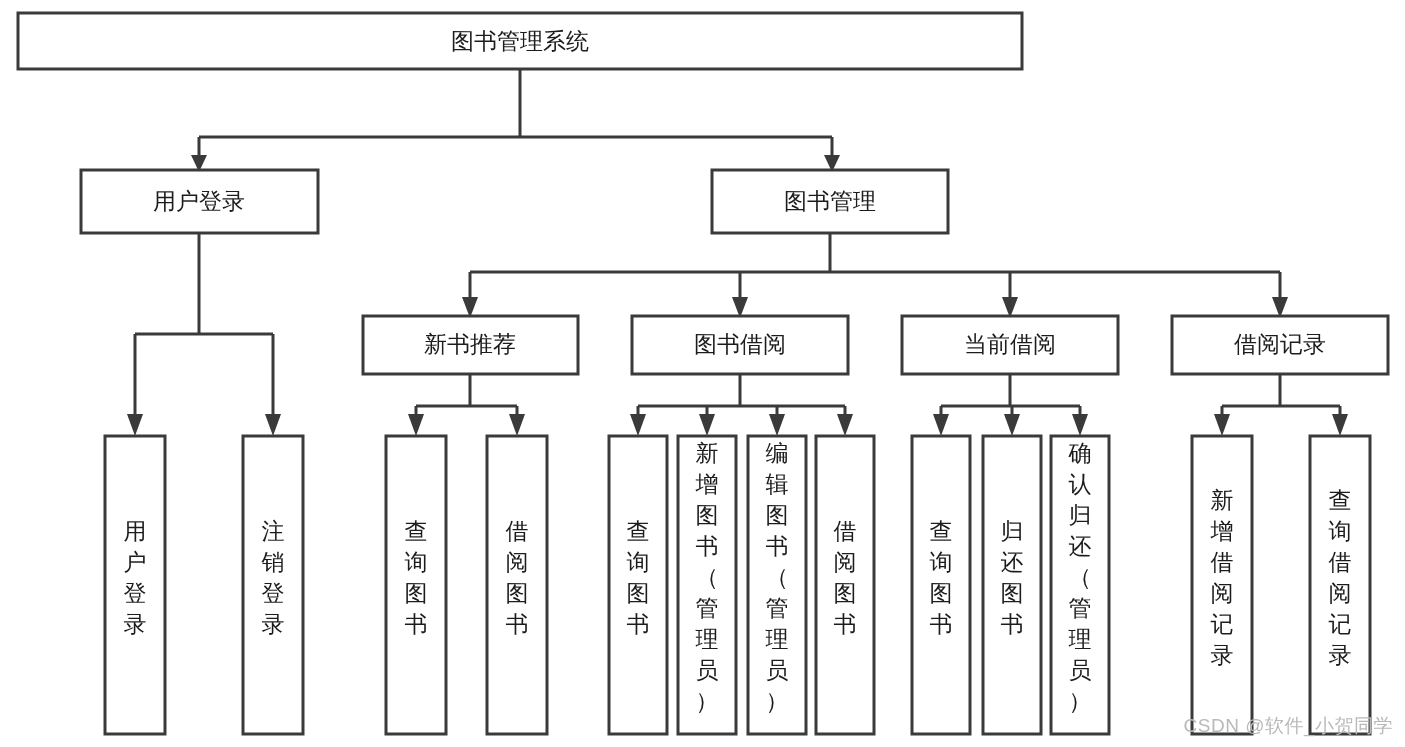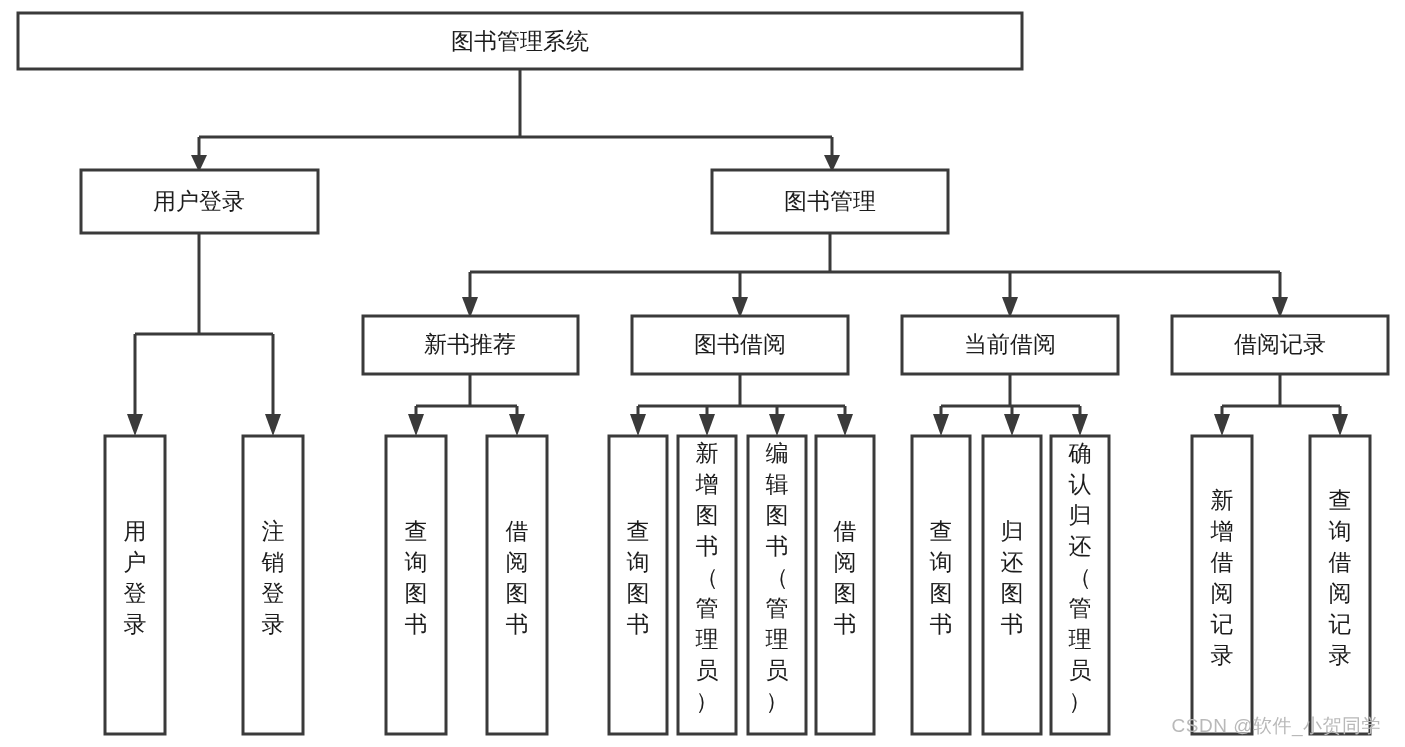--- a/index.html
+++ b/index.html
@@ -49,21 +49,21 @@
     dominant-baseline: middle;
   }
   .node-label-v {
     font-family: "Liberation Sans", "DejaVu Sans", sans-serif;
     font-size: 23px;
     fill: #1c1c1c;
     text-anchor: middle;
   }
   .watermark-text {
     position: absolute;
-    right: 24px;
+    right: 12px;
     bottom: 8px;
     font-family: "Liberation Sans", "DejaVu Sans", sans-serif;
     font-size: 19px;
     color: #b9b9b9;
     white-space: nowrap;
     letter-spacing: 0.5px;
     pointer-events: none;
   }
 </style>
 </head>

